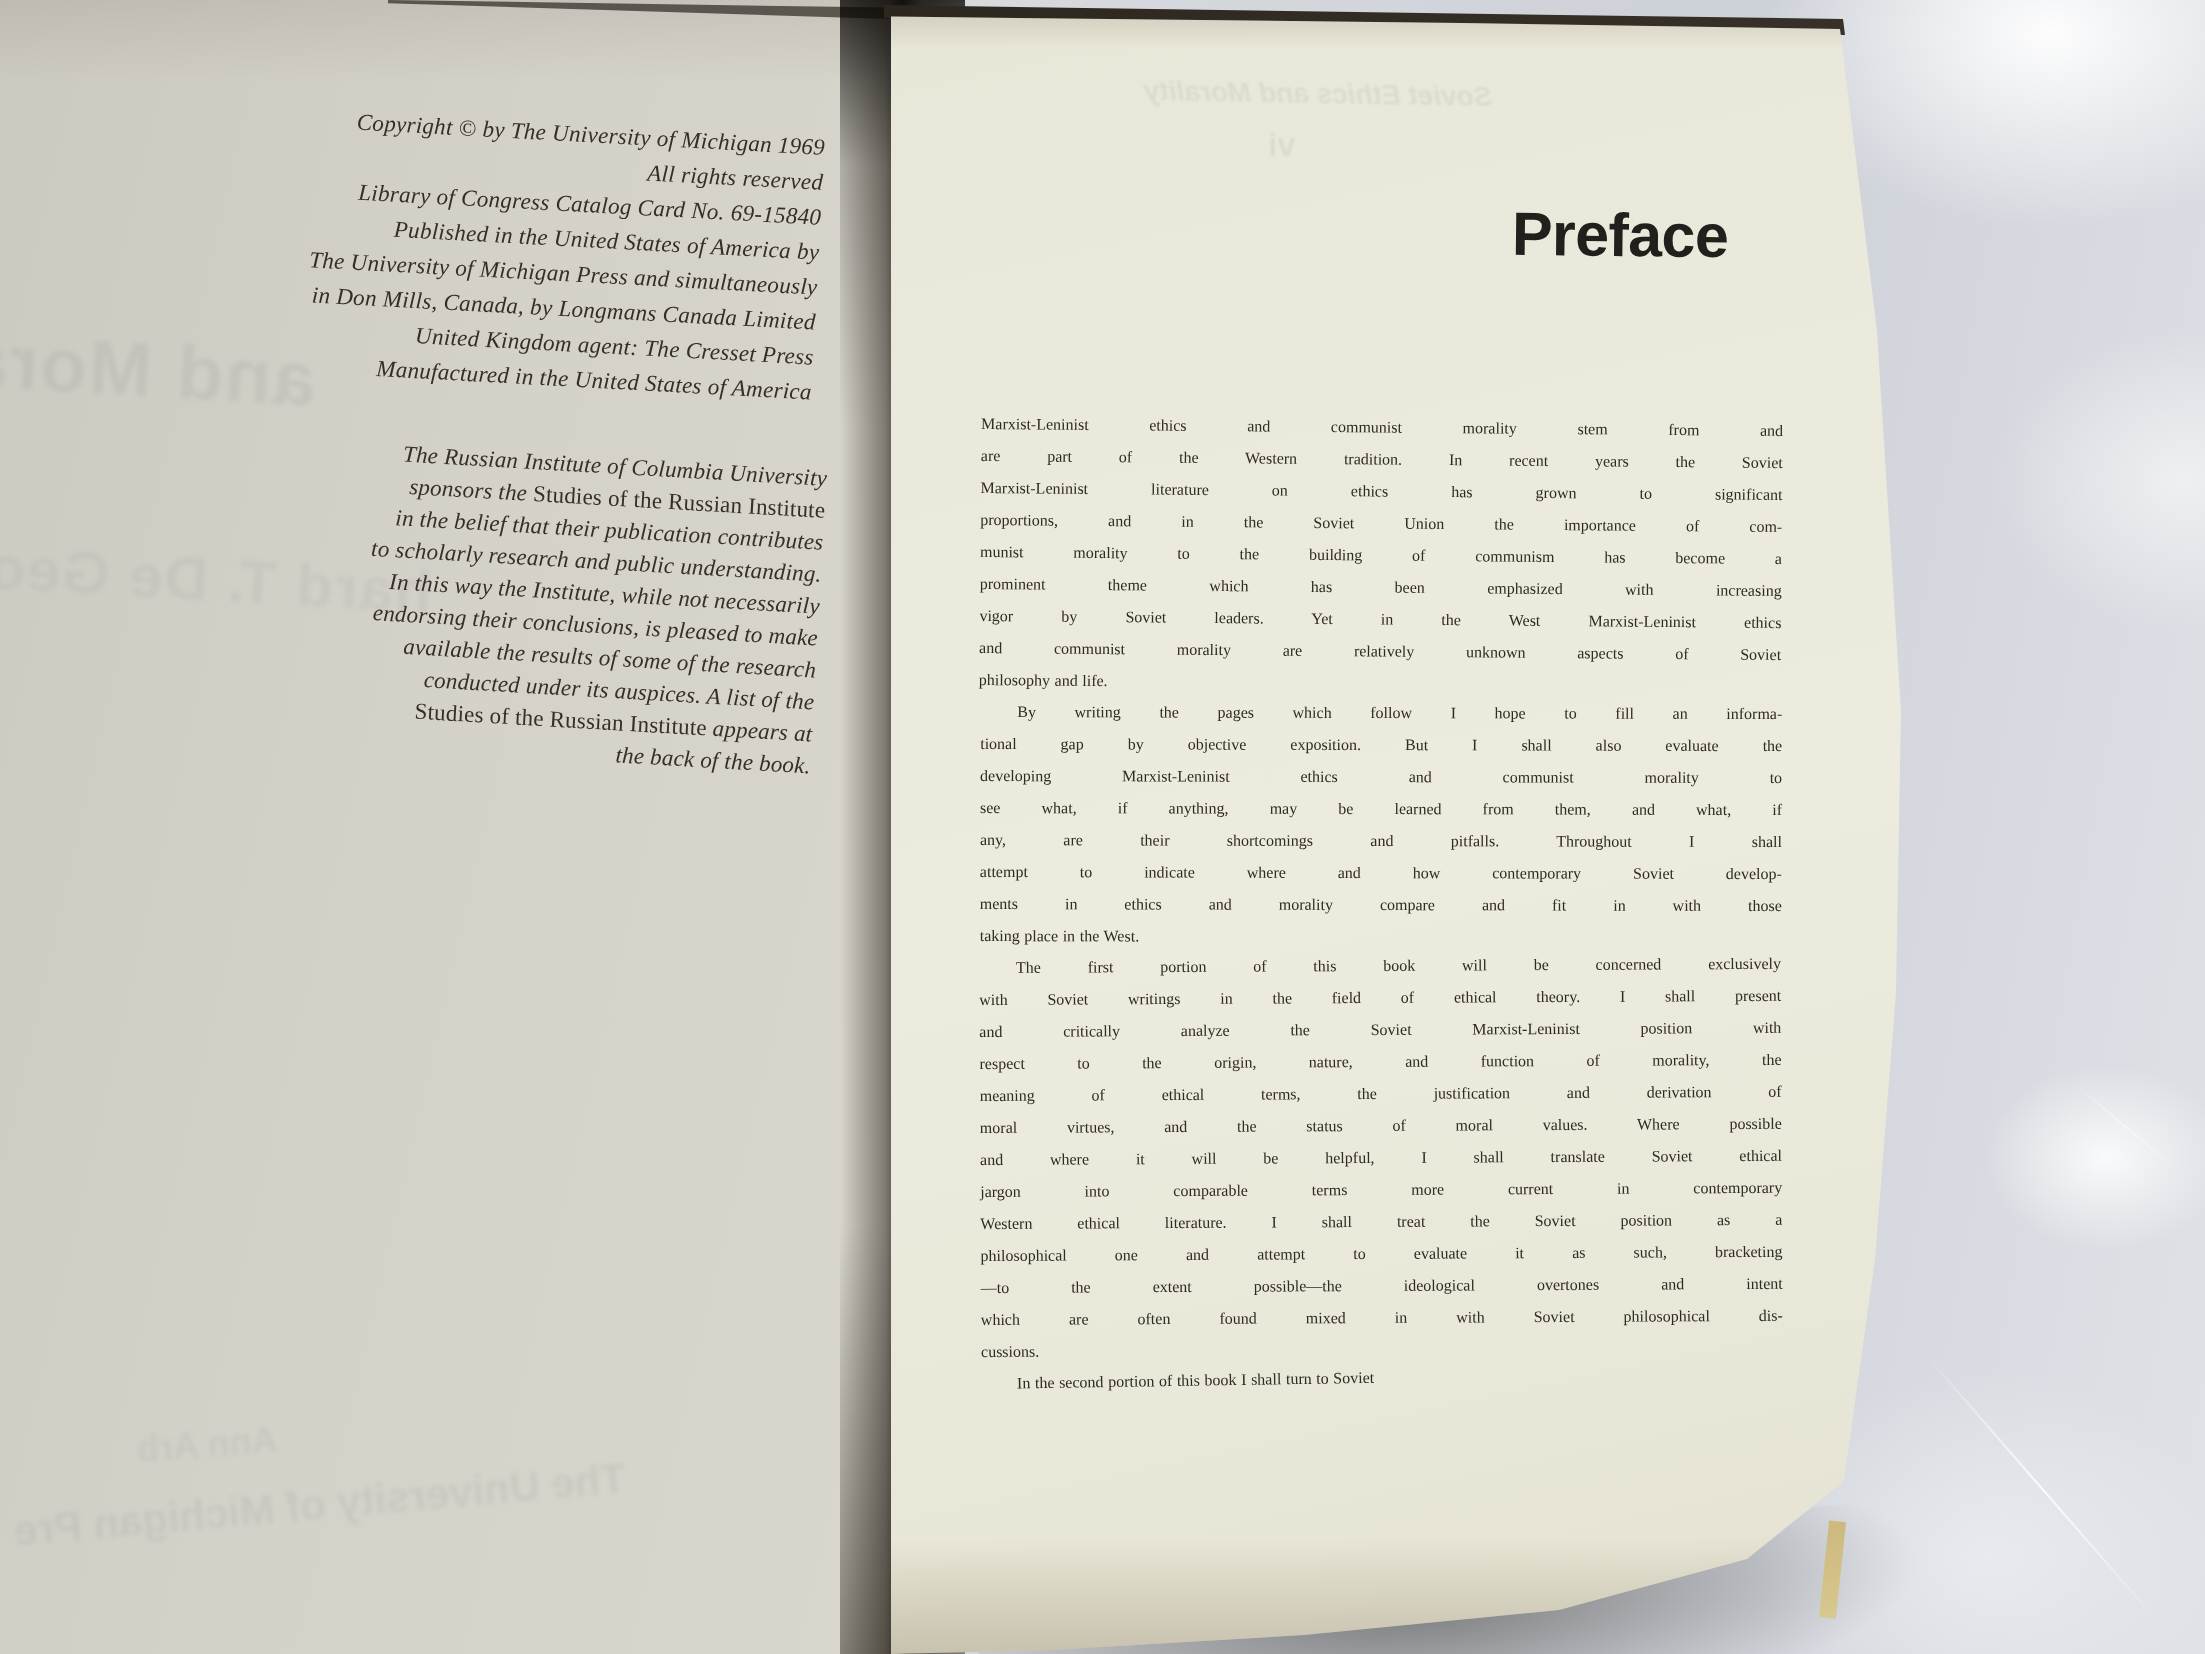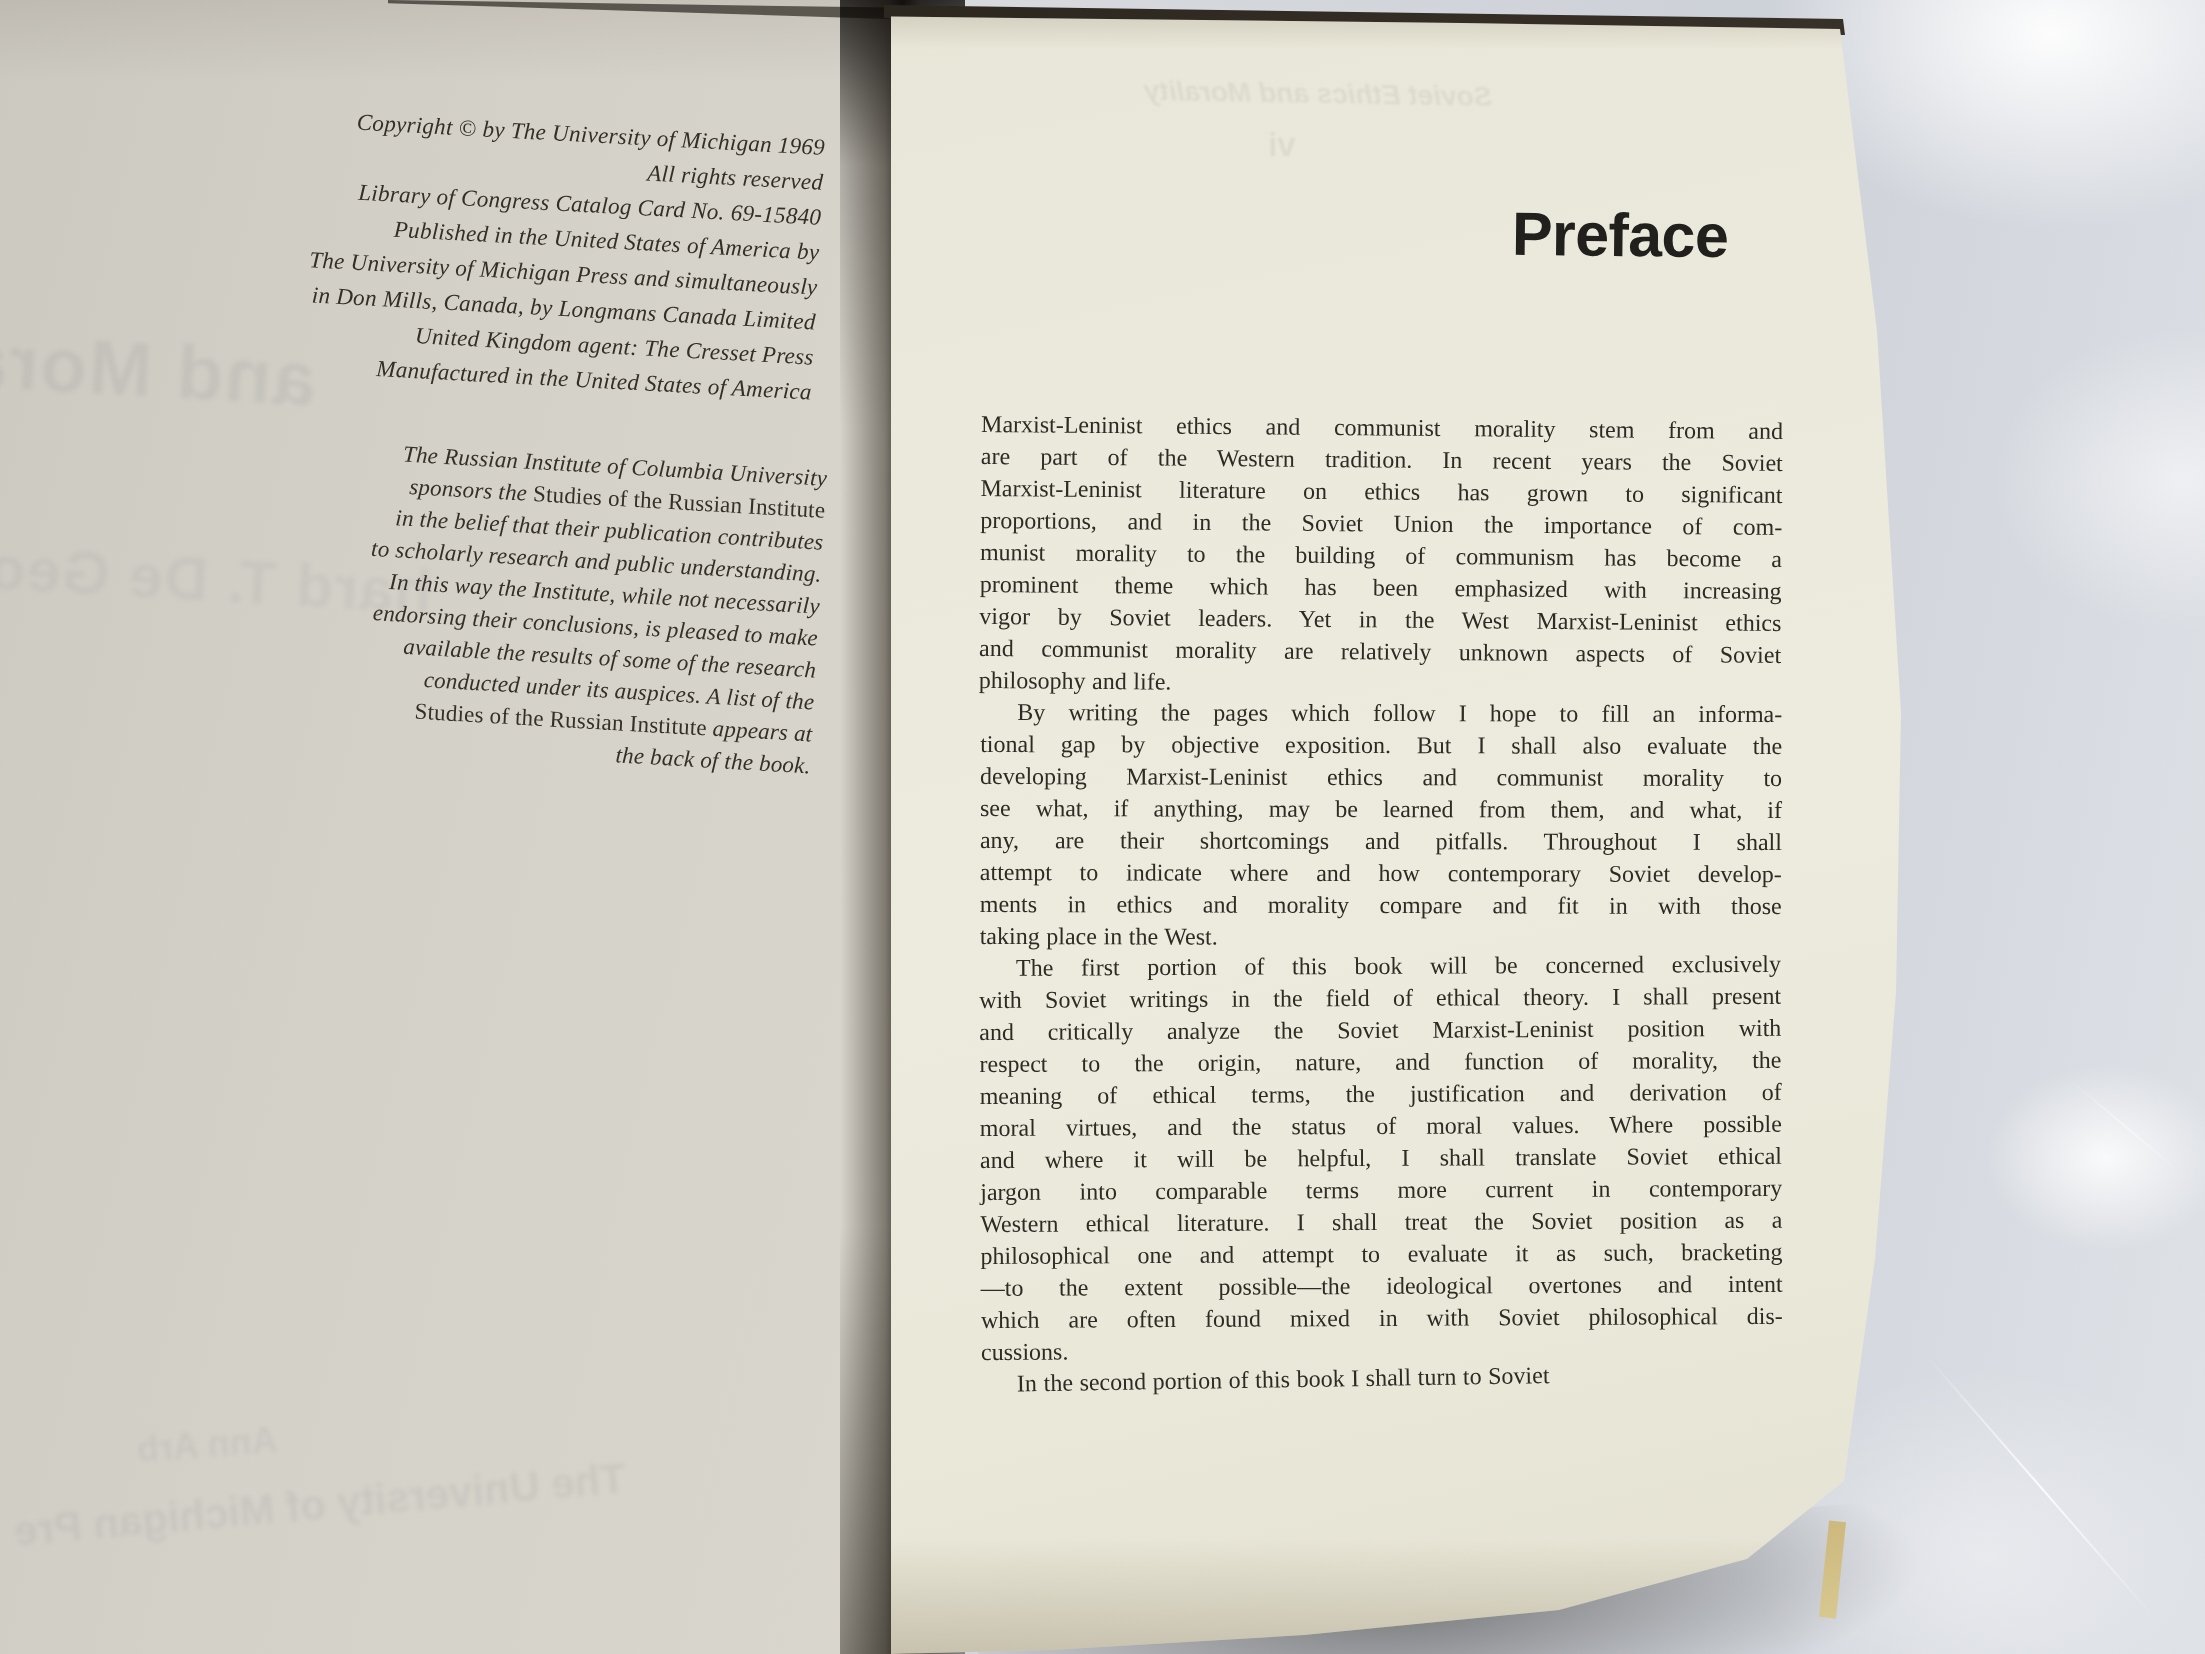--- a/index.html
+++ b/index.html
@@ -68,21 +68,21 @@
     transform:rotate(3.3deg);transform-origin:100% 0;
     font-style:italic;font-size:23px;line-height:32px;letter-spacing:0.2px;
     color:#352f28;text-align:right;}
   .institute .roman{font-style:normal;}
 
   
   .preface-title{position:absolute;left:1512px;top:200px;
     font-family:"Liberation Sans",sans-serif;font-weight:700;font-size:61px;
     letter-spacing:-0.6px;color:#21201d;transform:rotate(.6deg);}
   .body-text{position:absolute;left:980px;top:408px;width:802px;
-    font-size:24px;line-height:32px;color:#2e2a24;word-spacing:0.6px;}
+    font-size:16px;line-height:32px;color:#2e2a24;word-spacing:0.6px;}
   .body-text .line{text-align:justify;text-align-last:justify;}
   .body-text .line.noj{text-align:left;text-align-last:left;}
   .body-text .line.ind{text-indent:37px;}
   .para{transform-origin:0 50%;}
   .para1{transform:rotate(.5deg);}
   .para2{transform:rotate(.15deg);}
   .para3{transform:rotate(-.3deg);}
   .para4{transform:rotate(-.9deg);}
 
   

